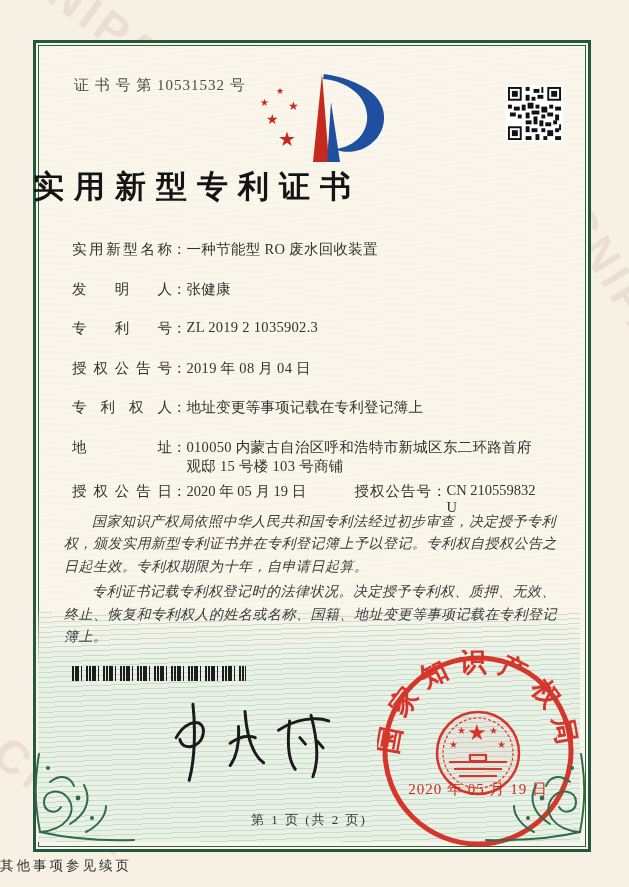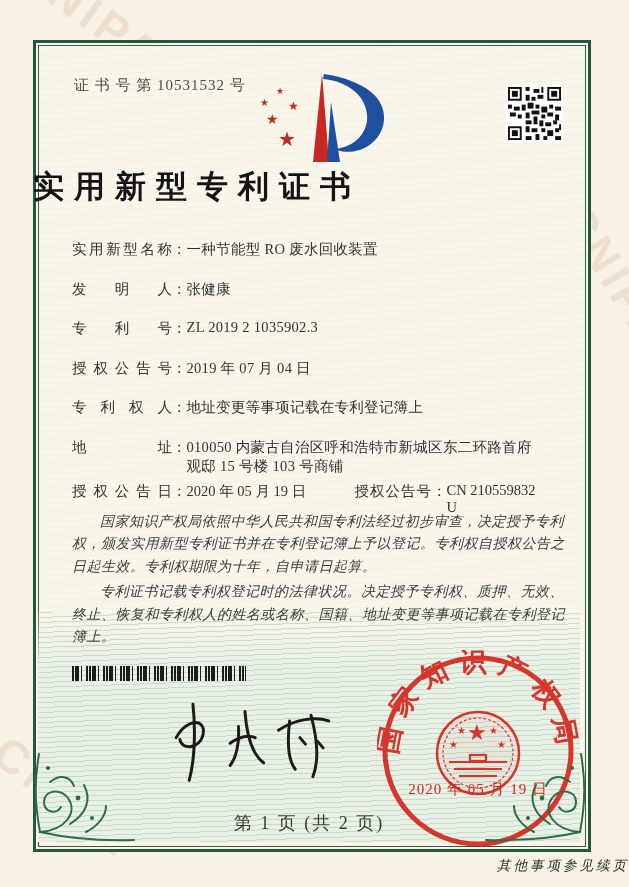--- a/index.html
+++ b/index.html
@@ -46,21 +46,21 @@
   .frow { display:flex; align-items:flex-start; margin-bottom:20.5px; }
   .flabel { flex:none; width:100px; text-align:justify; text-align-last:justify; }
   .colon  { flex:none; }
   .fvalue { flex:1; letter-spacing:0.3px; }
   .frow-grant { display:flex; margin-top:-4px; }
   .grant-val { flex:none; width:168px; }
   .glabel2 { flex:none; letter-spacing:1px; }
 
   .body-text { position:absolute; left:64px; top:511px; width:502px; font-size:14px;
                line-height:1.6; color:#3a3a37; font-style:italic; letter-spacing:0.5px; }
-  .body-text p { margin:0 0 3px 8px; text-indent:2em; }
+  .body-text p { margin:0 0 3px 0; text-indent:2em; }
 
   .barcode { position:absolute; left:72px; top:666px; width:174px; height:15px;
     background:repeating-linear-gradient(90deg,
       #1d1d1d 0 2px, rgba(0,0,0,0) 2px 3px,
       #1d1d1d 3px 7px, rgba(0,0,0,0) 7px 9px,
       #1d1d1d 9px 10px, rgba(0,0,0,0) 10px 14px,
       #1d1d1d 14px 16px, rgba(0,0,0,0) 16px 17px);
   }
 
   .director { position:absolute; left:70px; top:708px; font-size:15.5px; color:#23221f;
@@ -69,23 +69,23 @@
 
   .seal { position:absolute; left:377px; top:650px; width:202px; height:202px; }
   .seal-date { position:absolute; left:377px; top:780px; width:202px; text-align:center;
                font-size:15px; color:#cf2a1e; letter-spacing:1px; z-index:6; }
 
   .flourish { position:absolute; width:112px; height:112px; }
   .flourish.bl { left:26px; top:740px; }
   .flourish.br { left:482px; top:740px; transform:scaleX(-1); }
 
   .page-info { position:absolute; left:33px; width:552px; top:811px; text-align:center;
-               font-size:18px; color:#3a3a37; letter-spacing:2px; }
-  .footer-note { position:absolute; left:0; width:629px; top:857px; text-align:right;
-                 font-size:13.5px; font-style:italic; color:#2f2e2b; letter-spacing:3px; }
+               font-size:13px; color:#3a3a37; letter-spacing:2px; }
+  .footer-note { position:absolute; left:0; width:629px; top:857px; text-align:left;
+                 font-size:13.5px; color:#2f2e2b; letter-spacing:3px; }
 </style>
 </head>
 <body>
 
 <div class="page">
 
   <div class="wm wm1">CNIPA</div>
   <div class="wm wm2">CNIPA</div>
   <div class="wm wm3">CNIPA</div>
   <div class="wm wm4">CNIPA</div>
@@ -176,21 +176,21 @@
       <span class="fvalue">张健康</span>
     </div>
     <div class="frow">
       <span class="flabel">专利号</span>
         <span class="colon">：</span>
       <span class="fvalue">ZL 2019 2 1035902.3</span>
     </div>
     <div class="frow">
       <span class="flabel">授权公告号</span>
         <span class="colon">：</span>
-      <span class="fvalue">2019 年 07 月 04 日</span>
+      <span class="fvalue">2019 年 08 月 04 日</span>
     </div>
     <div class="frow">
       <span class="flabel">专利权人</span>
         <span class="colon">：</span>
       <span class="fvalue">地址变更等事项记载在专利登记簿上</span>
     </div>
     <div class="frow" style="margin-bottom:10px;">
       <span class="flabel">地址</span>
         <span class="colon">：</span>
       <span class="fvalue" style="max-width:352px;">010050 内蒙古自治区呼和浩特市新城区东二环路首府观邸 15 号楼 103 号商铺</span>

